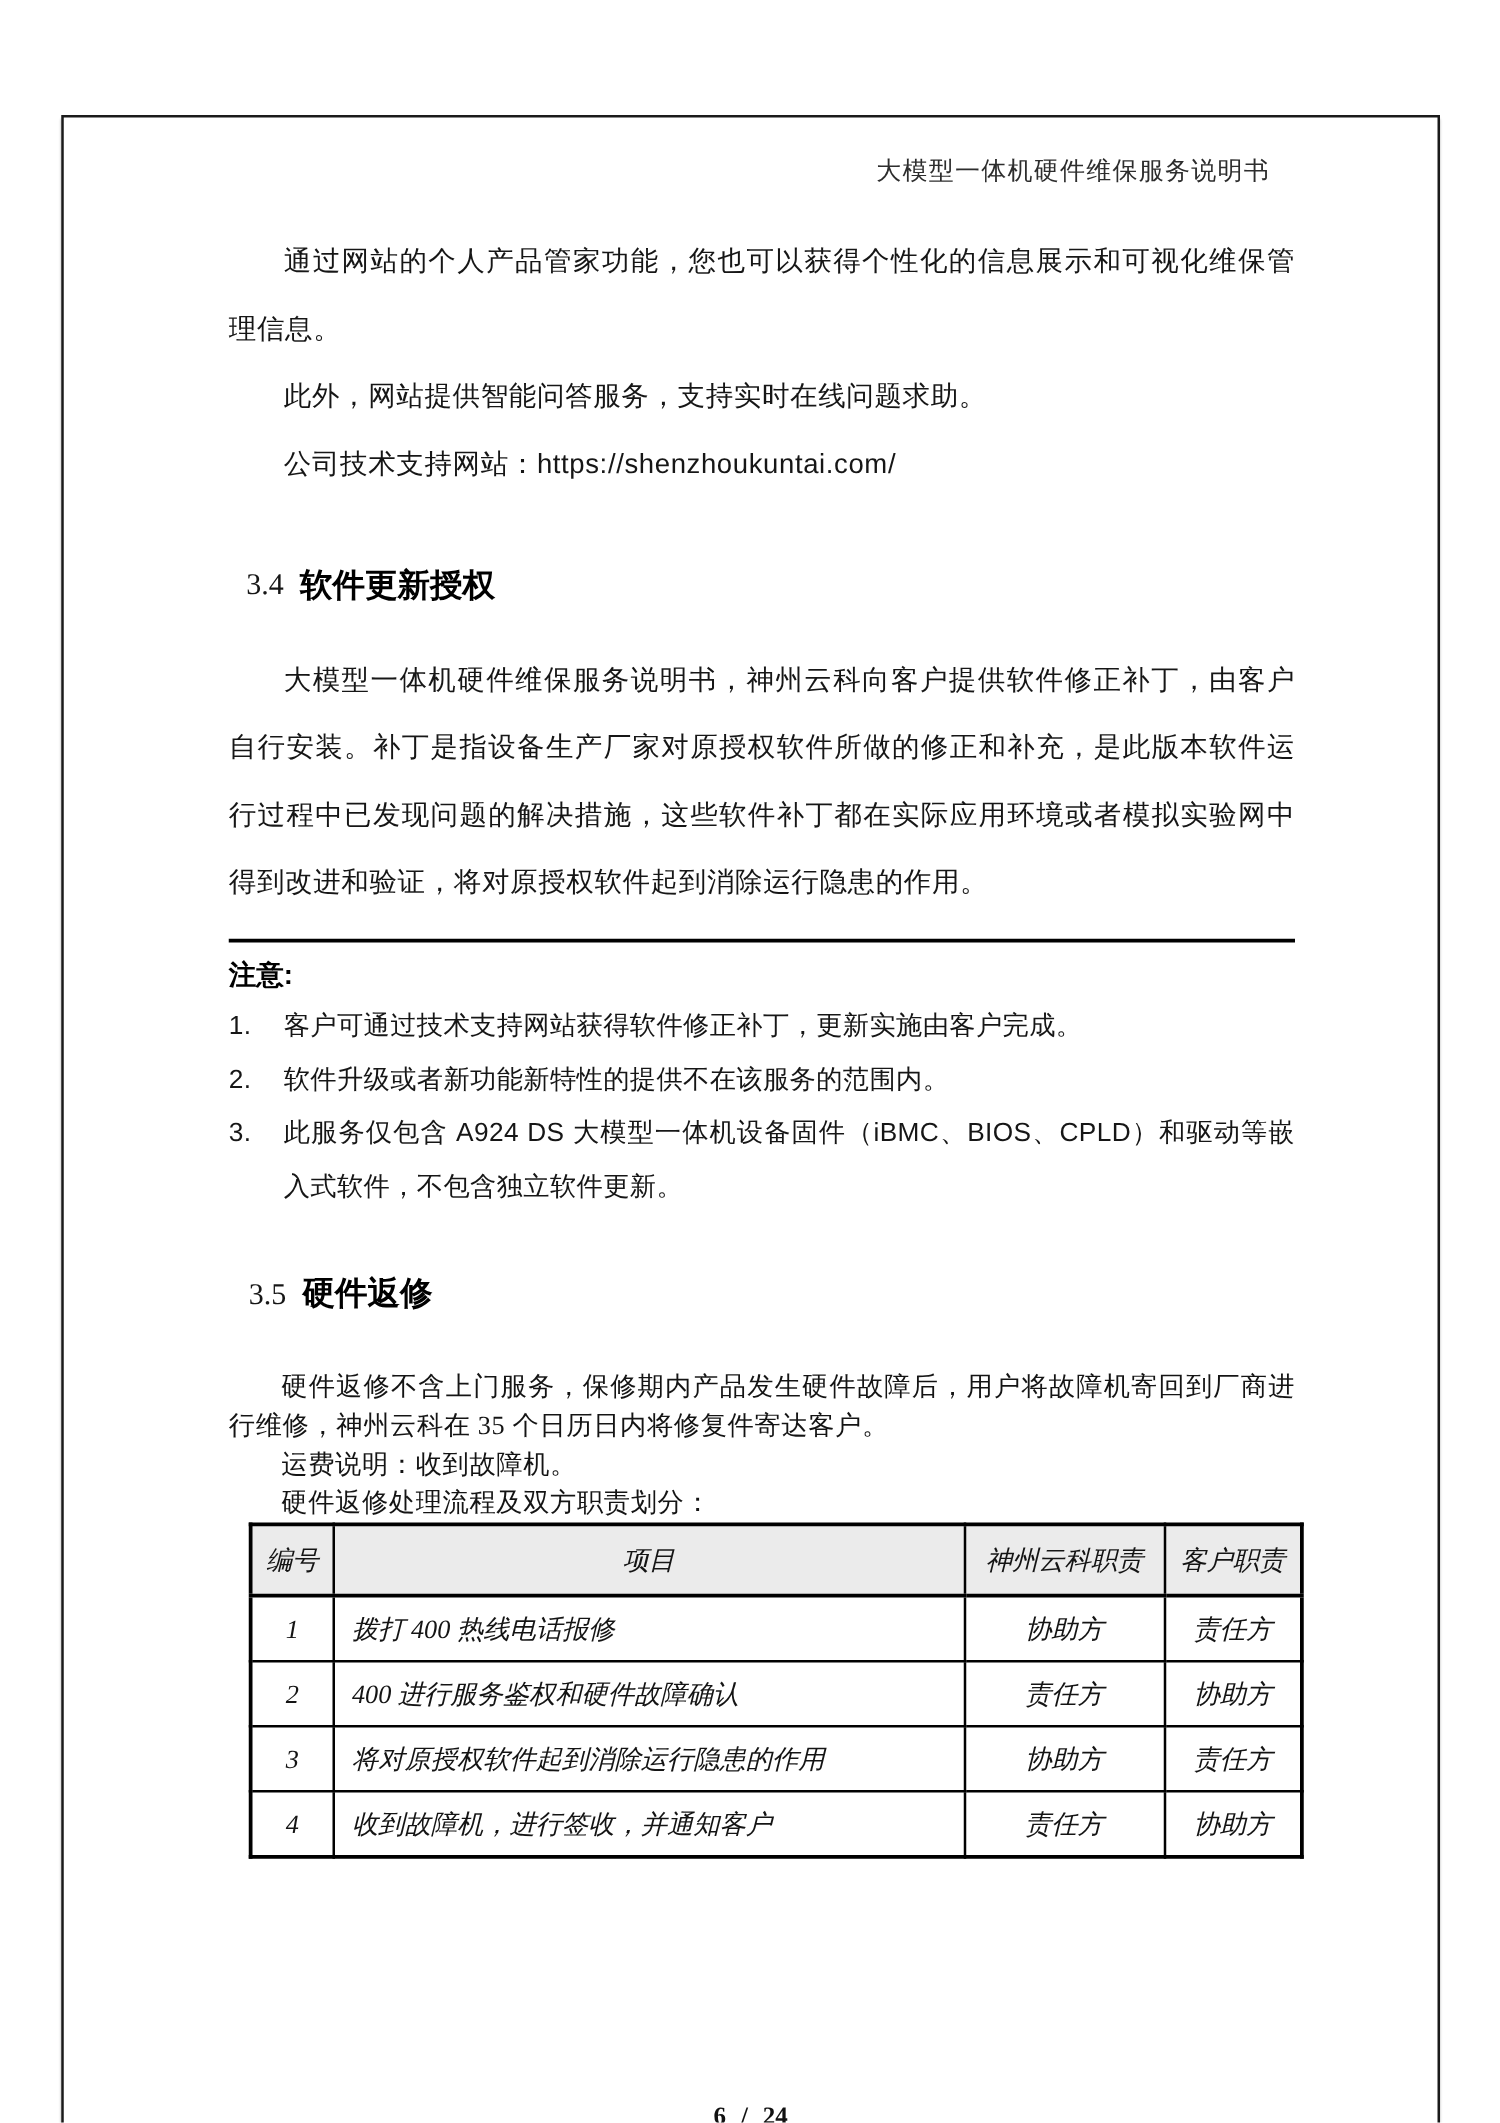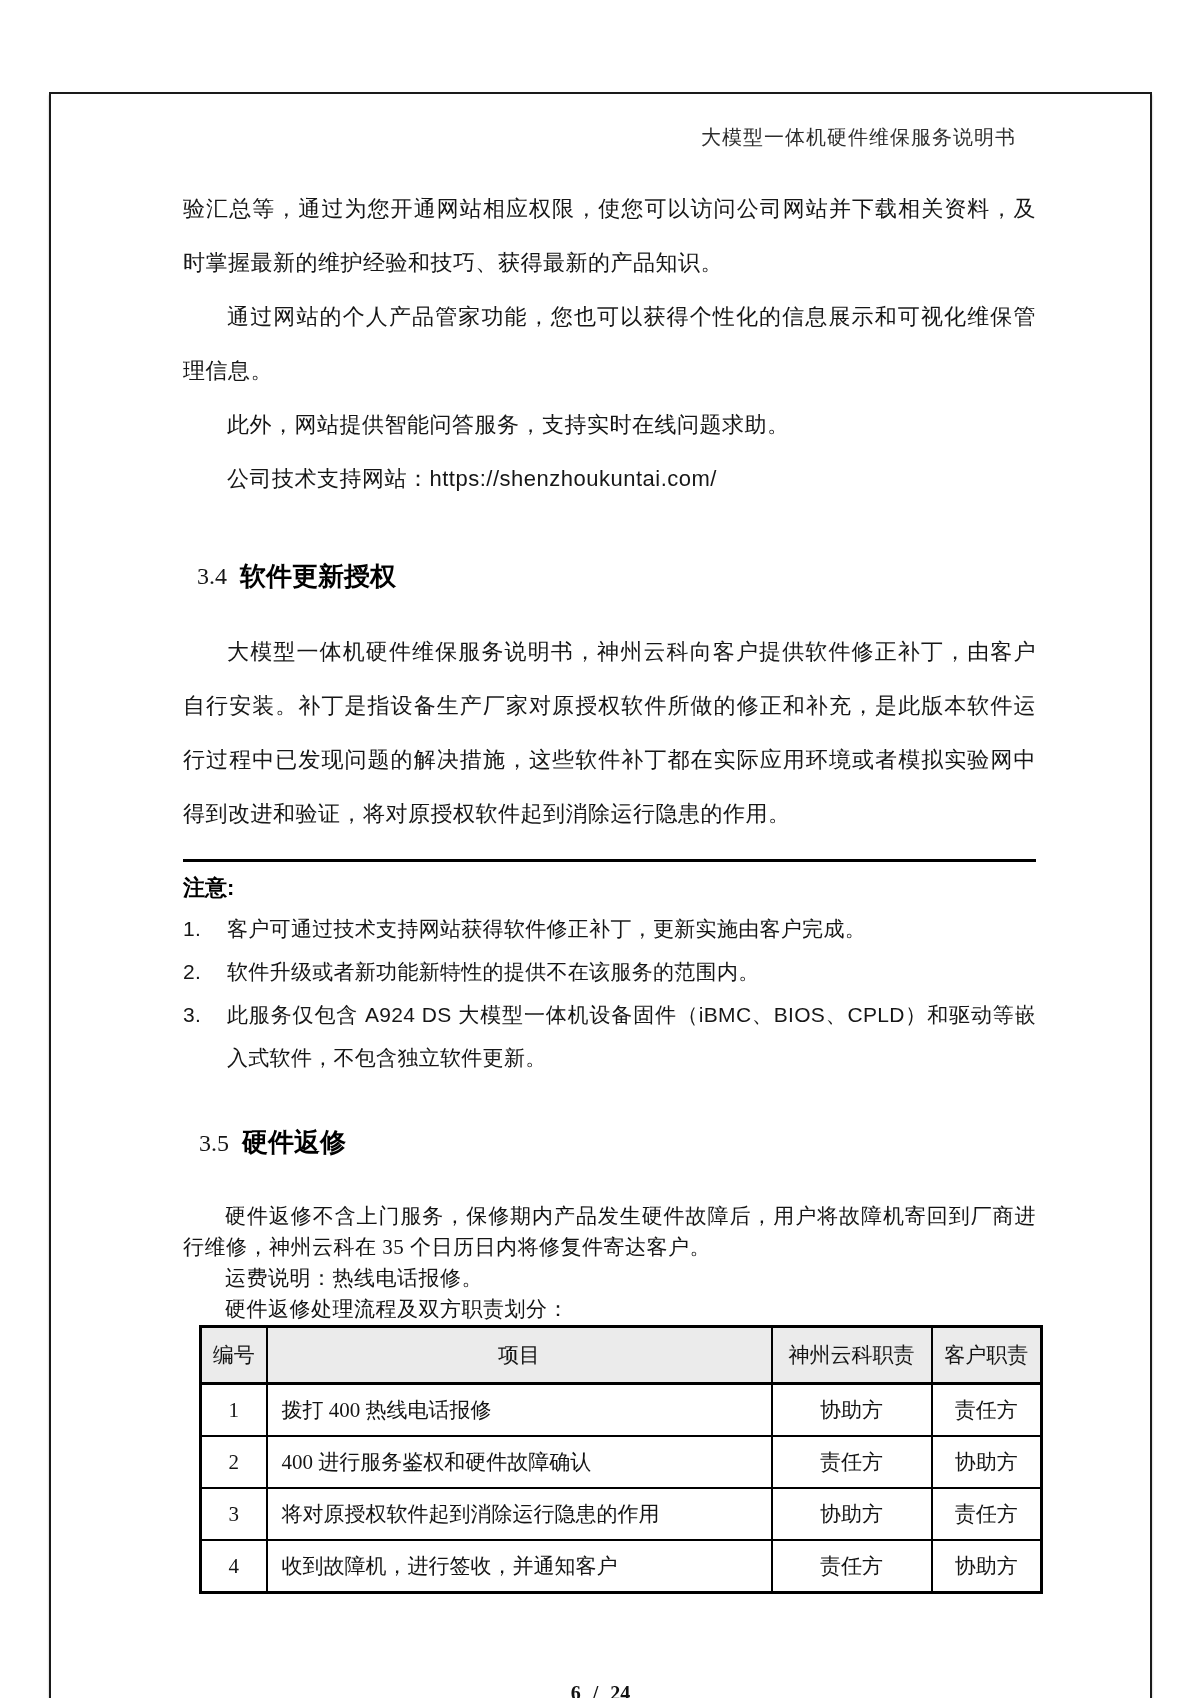--- a/index.html
+++ b/index.html
@@ -37,21 +37,21 @@
   .note-text{flex:1;text-align:justify;}
   
   .serif-para{
     font-family:"Liberation Serif",serif;font-size:21px;line-height:31px;
     margin:0;text-align:justify;color:#141414;letter-spacing:0.5px;
   }
   .p35-first{margin-top:37px;}
   
   .repair-table{
     border-collapse:collapse;margin:0 0 0 16px;width:841px;table-layout:fixed;
-    font-family:"Liberation Serif",serif;font-size:21px;color:#141414;
+    font-family:"Liberation Serif",serif;font-size:21px;color:#141414;font-style:italic;
   }
   .repair-table col.c0{width:66px;}
   .repair-table col.c1{width:505px;}
   .repair-table col.c2{width:160px;}
   .repair-table col.c3{width:110px;}
   .repair-table th,.repair-table td{border:2px solid #000;padding:0;}
   .repair-table th{
     background:#ebebeb;font-weight:normal;height:54px;text-align:center;
     border-bottom:3px solid #000;
   }
@@ -67,21 +67,20 @@
 </head>
 <body>
 
 <div class="page">
 
   <div class="running-header">大模型一体机硬件维保服务说明书</div>
 
   <div class="content">
 
     <div class="intro">
-      <p class="sans-para">验汇总等，通过为您开通网站相应权限，使您可以访问公司网站并下载相关资料，及时掌握最新的维护经验和技巧、获得最新的产品知识。</p>
       <p class="sans-para indent">通过网站的个人产品管家功能，您也可以获得个性化的信息展示和可视化维保管理信息。</p>
       <p class="sans-para indent">此外，网站提供智能问答服务，支持实时在线问题求助。</p>
       <p class="sans-para indent">公司技术支持网站：https://shenzhoukuntai.com/</p>
     </div>
 
     <h2 class="section-heading h34">
       <span class="sec-num">3.4</span>
       <span class="sec-title">软件更新授权</span>
     </h2>
 
@@ -105,21 +104,21 @@
         <span class="note-text">此服务仅包含 A924 DS 大模型一体机设备固件（iBMC、BIOS、CPLD）和驱动等嵌入式软件，不包含独立软件更新。</span>
       </li>
     </ol>
 
     <h2 class="section-heading h35">
       <span class="sec-num">3.5</span>
       <span class="sec-title">硬件返修</span>
     </h2>
 
     <p class="serif-para indent p35-first">硬件返修不含上门服务，保修期内产品发生硬件故障后，用户将故障机寄回到厂商进行维修，神州云科在 35 个日历日内将修复件寄达客户。</p>
-    <p class="serif-para indent">运费说明：热线电话报修。</p>
+    <p class="serif-para indent">运费说明：收到故障机。</p>
     <p class="serif-para indent">硬件返修处理流程及双方职责划分：</p>
 
     <table class="repair-table">
       <colgroup>
           <col class="c0">
           <col class="c1">
           <col class="c2">
           <col class="c3">
         </colgroup>
       <thead>

